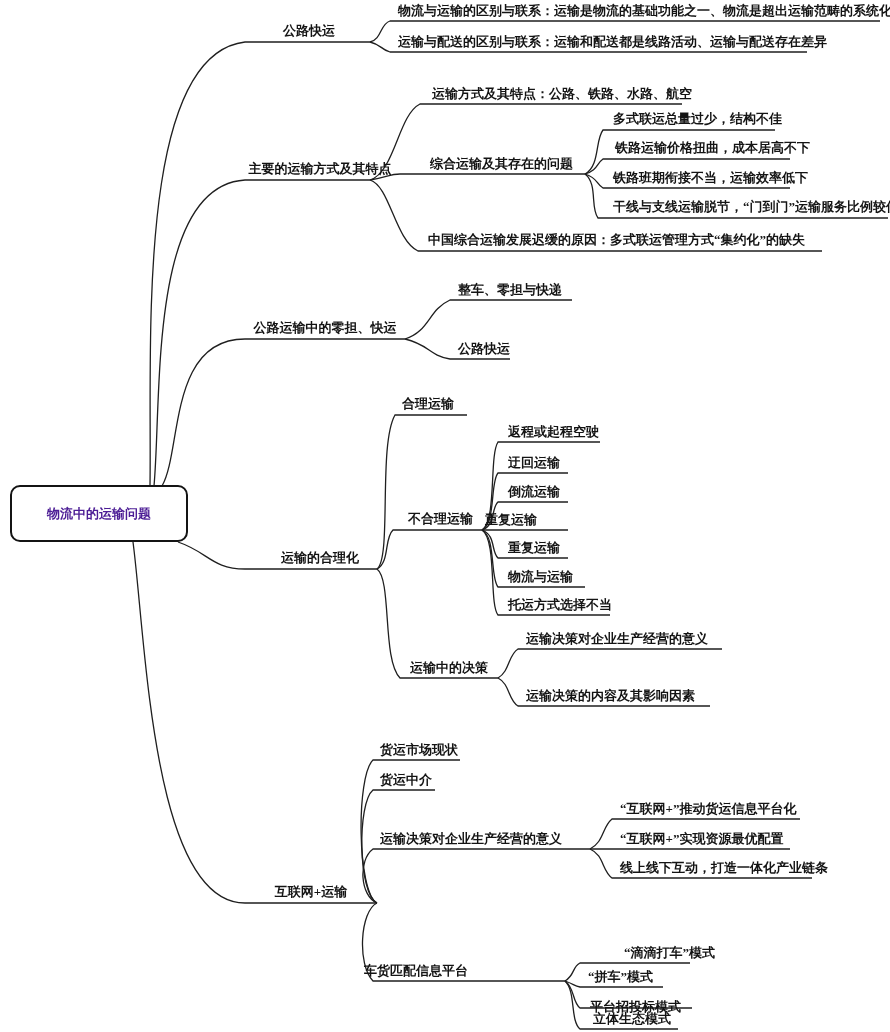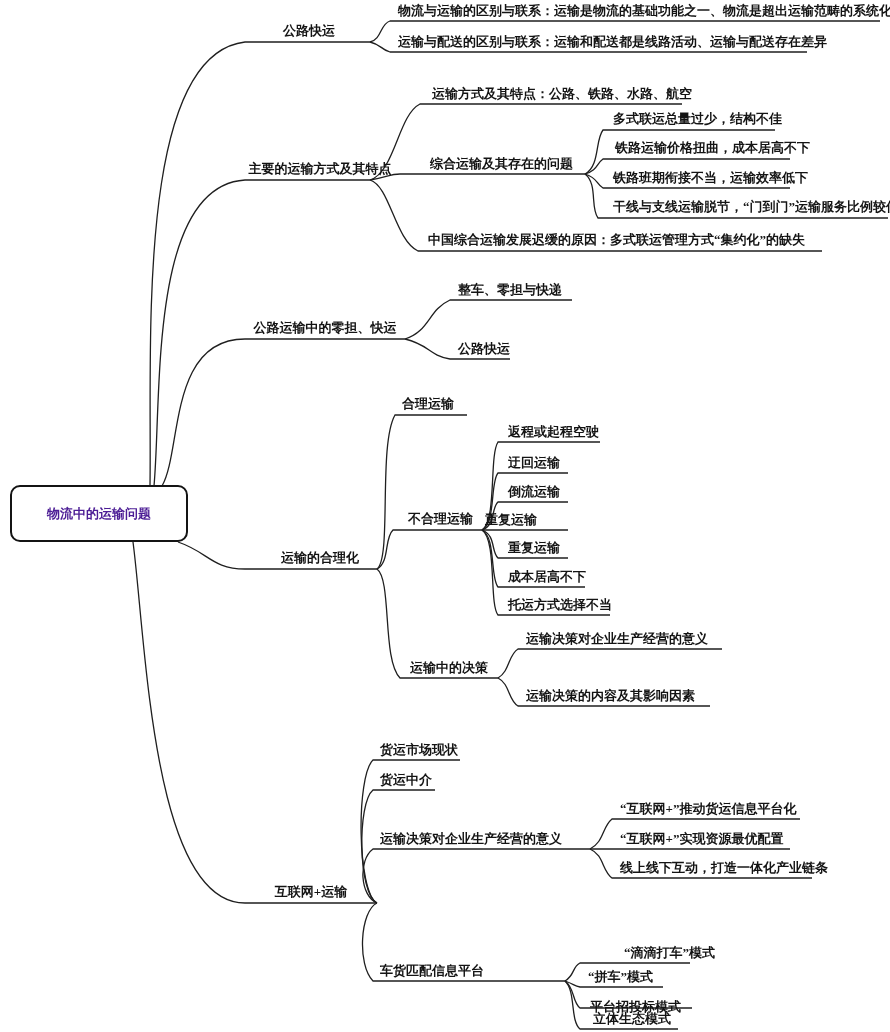--- a/index.html
+++ b/index.html
@@ -104,32 +104,32 @@
   <div class="lbl" style="left:458px;top:342px;">公路快运</div>
 
   <div class="lbl ctr" style="left:245px;top:551px;width:150px;">运输的合理化</div>
   <div class="lbl" style="left:402px;top:397px;">合理运输</div>
   <div class="lbl" style="left:408px;top:512px;">不合理运输</div>
   <div class="lbl" style="left:508px;top:425px;">返程或起程空驶</div>
   <div class="lbl" style="left:508px;top:456px;">迂回运输</div>
   <div class="lbl" style="left:508px;top:485px;">倒流运输</div>
   <div class="lbl" style="left:485px;top:513px;">重复运输</div>
   <div class="lbl" style="left:508px;top:541px;">重复运输</div>
-  <div class="lbl" style="left:508px;top:570px;">成本居高不下</div>
+  <div class="lbl" style="left:508px;top:570px;">物流与运输</div>
   <div class="lbl" style="left:508px;top:598px;text-align:right;">托运方式选择不当</div>
   <div class="lbl" style="left:410px;top:661px;text-align:center;">运输中的决策</div>
   <div class="lbl" style="left:526px;top:632px;">运输决策对企业生产经营的意义</div>
   <div class="lbl" style="left:526px;top:689px;">运输决策的内容及其影响因素</div>
 
   <div class="lbl ctr" style="left:245px;top:885px;width:132px;">互联网+运输</div>
   <div class="lbl" style="left:380px;top:743px;">货运市场现状</div>
   <div class="lbl" style="left:380px;top:773px;">货运中介</div>
   <div class="lbl" style="left:380px;top:832px;">运输决策对企业生产经营的意义</div>
   <div class="lbl" style="left:620px;top:802px;">“互联网+”推动货运信息平台化</div>
   <div class="lbl" style="left:620px;top:832px;">“互联网+”实现资源最优配置</div>
   <div class="lbl" style="left:620px;top:861px;">线上线下互动，打造一体化产业链条</div>
-  <div class="lbl" style="left:380px;top:964px;">车货匹配信息平台</div>
+  <div class="lbl" style="left:364px;top:964px;">车货匹配信息平台</div>
   <div class="lbl" style="left:588px;top:946px;margin-left:36px;">“滴滴打车”模式</div>
   <div class="lbl" style="left:588px;top:970px;">“拼车”模式</div>
   <div class="lbl" style="left:590px;top:991px;margin-top:9px;">平台招投标模式</div>
   <div class="lbl" style="left:593px;top:1012px;">立体生态模式</div>
 
 </div>
 
 </body></html>

